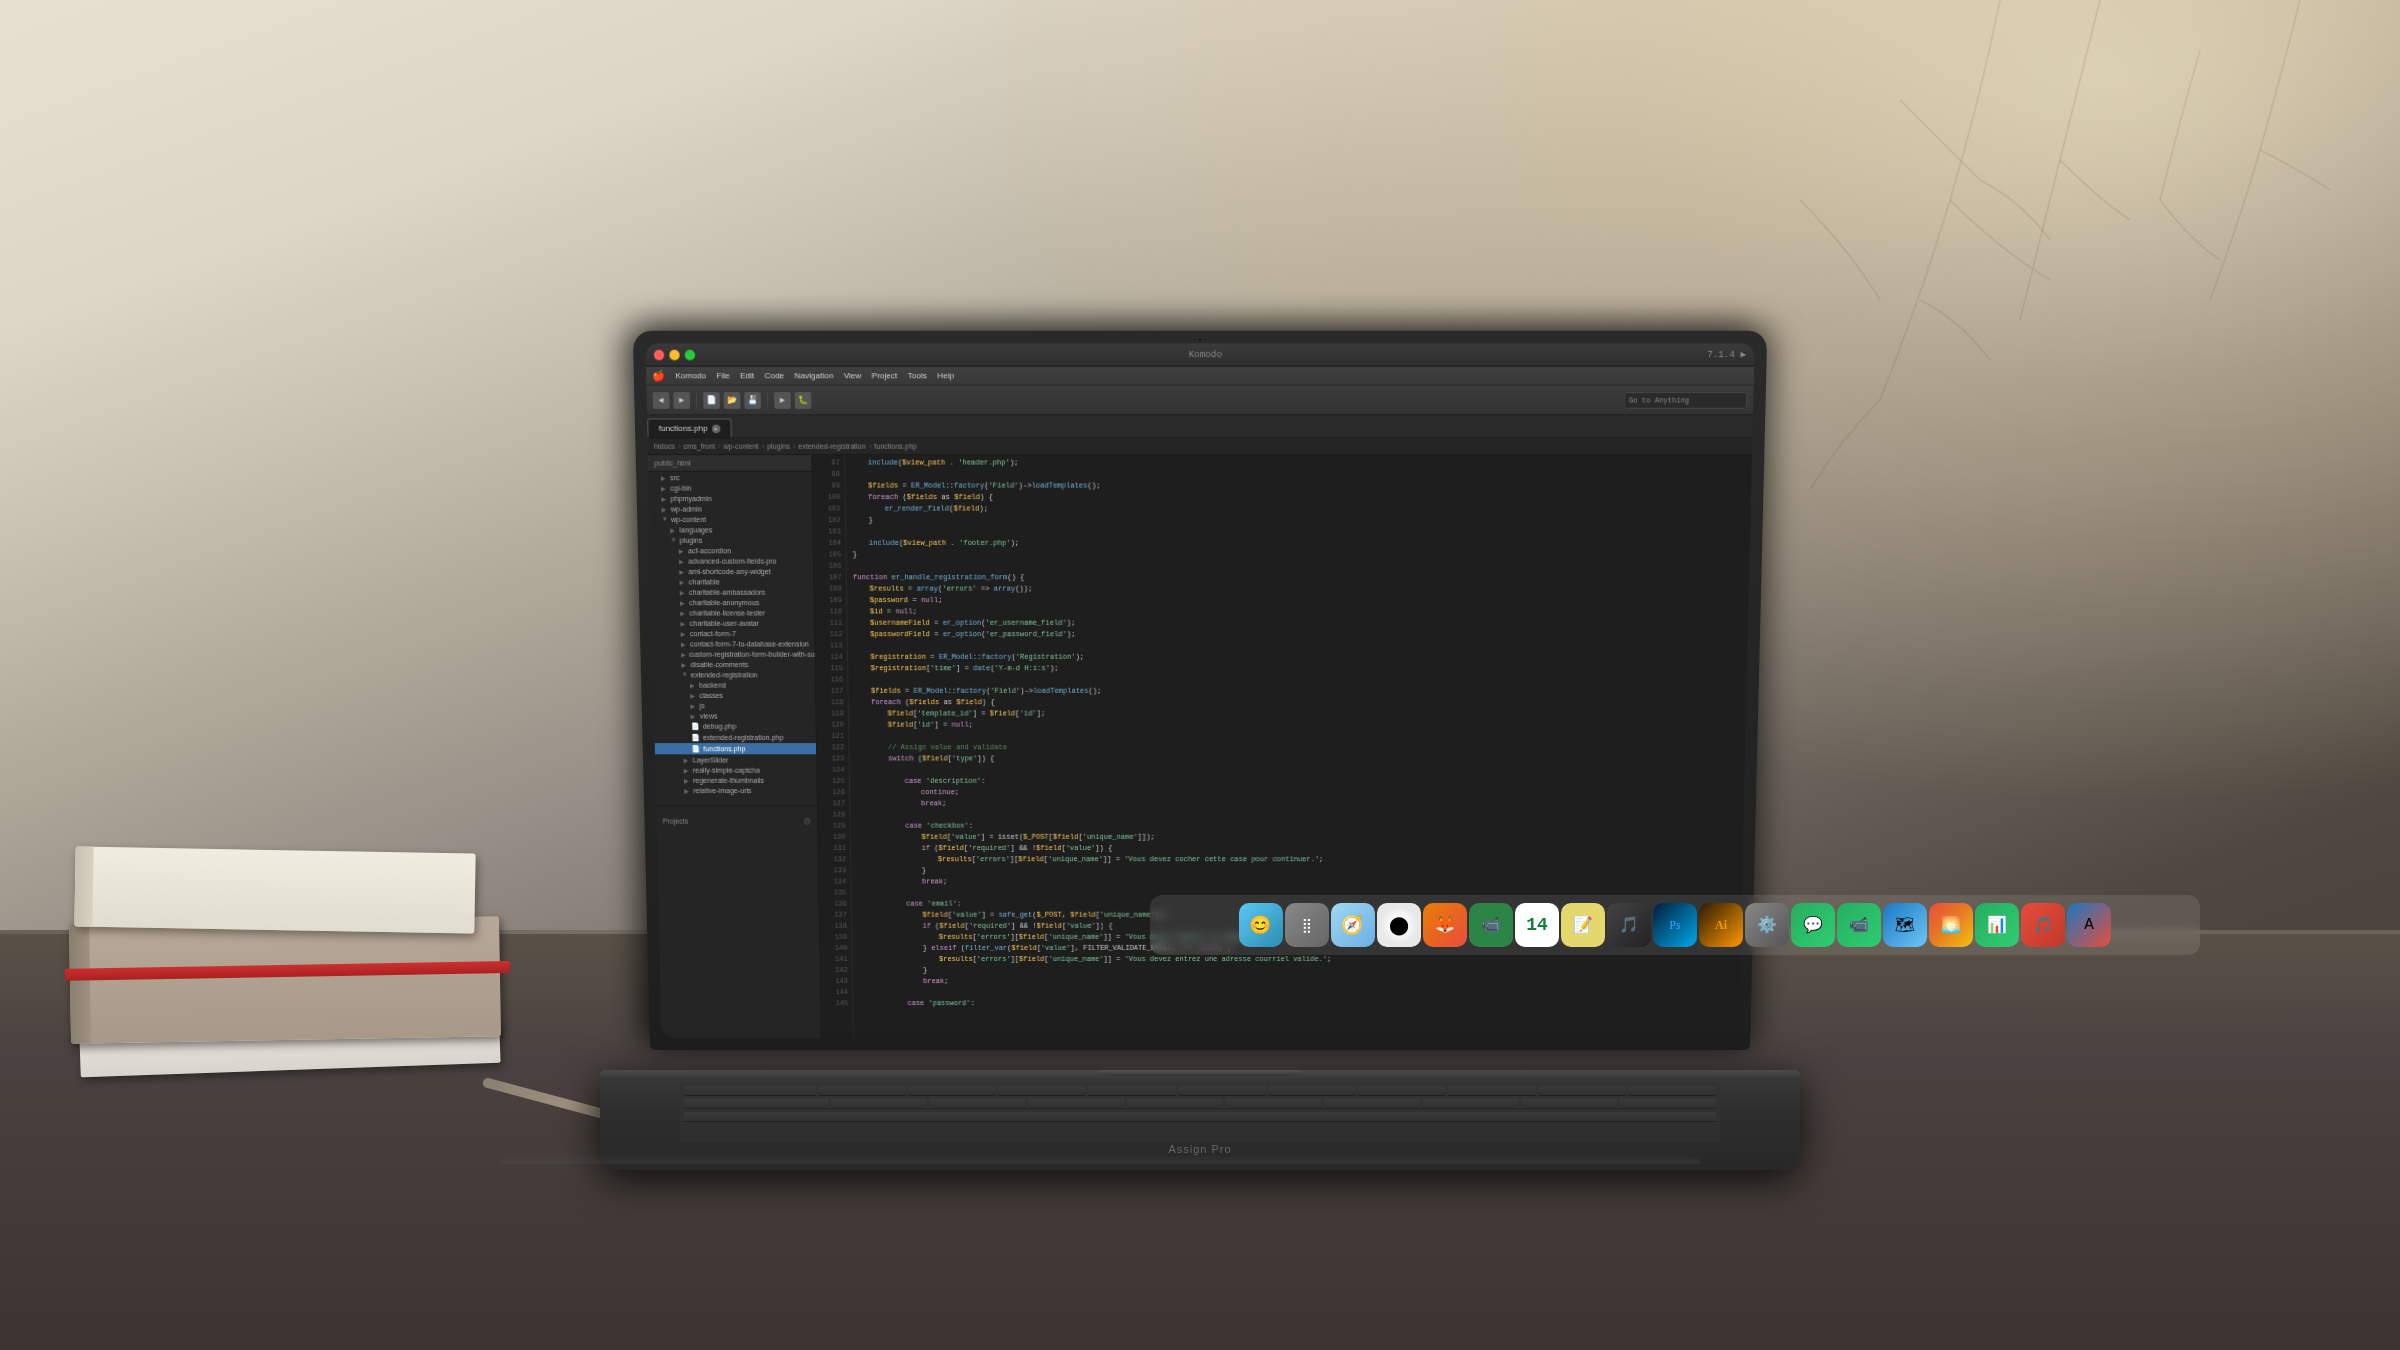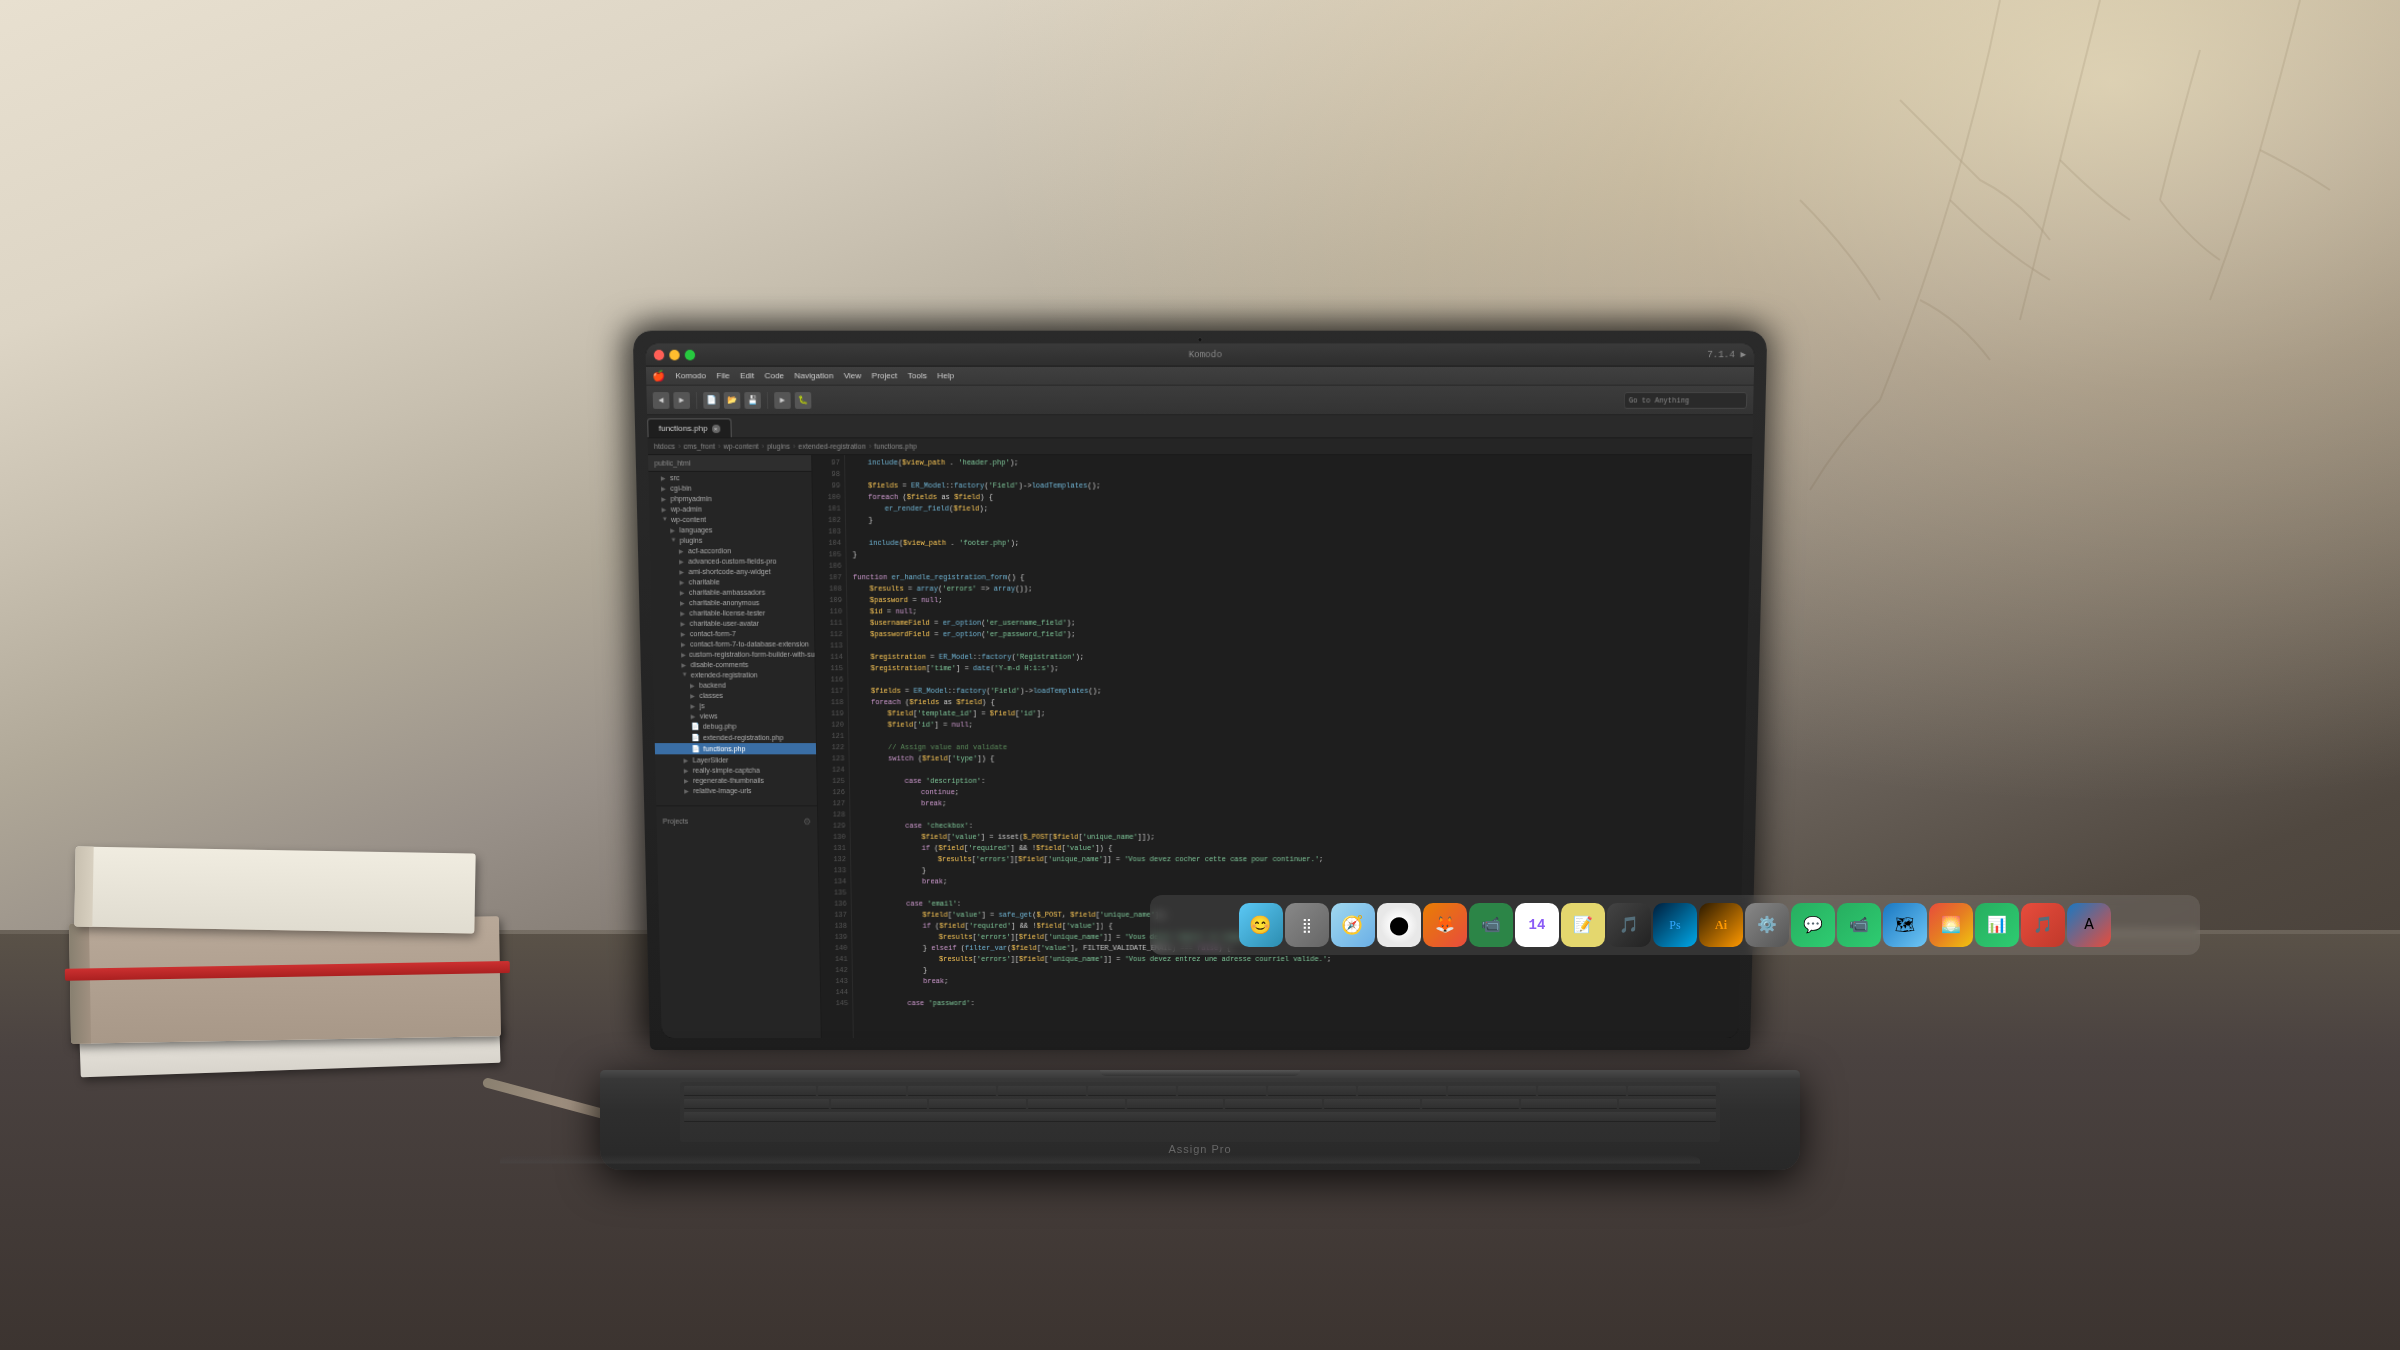--- a/index.html
+++ b/index.html
@@ -987,21 +987,21 @@
       <div class="dock-icon" style="background:radial-gradient(circle,#fff 20%,#e8e8e8 60%);">
         <span style="font-size:18px;">⬤</span>
       </div>
       <div class="dock-icon" style="background:linear-gradient(135deg,#e87e04 0%,#e84c3d 100%);">
         <span style="font-size:16px; color:white;">🦊</span>
       </div>
       <div class="dock-icon" style="background:#2c8547;">
         <span style="font-size:16px;">📹</span>
       </div>
       <div class="dock-icon" style="background:#fff; color:#e74c3c;">
-        <span style="font-size:14px; font-weight:bold; color:#8b5cf6;">14</span>
+        <span style="font-size:18px; font-weight:bold; color:#15803d;">14</span>
       </div>
       <div class="dock-icon" style="background:#e4d76e;">
         <span style="font-size:16px;">📝</span>
       </div>
       <div class="dock-icon" style="background:linear-gradient(135deg,#444 0%,#222 100%);">
         <span style="font-size:16px;">🎵</span>
       </div>
       <div class="dock-icon dock-icon-ps">
         <span style="font-size:12px; font-weight:normal; color:#31a8ff; font-family:serif;">Ps</span>
       </div>

